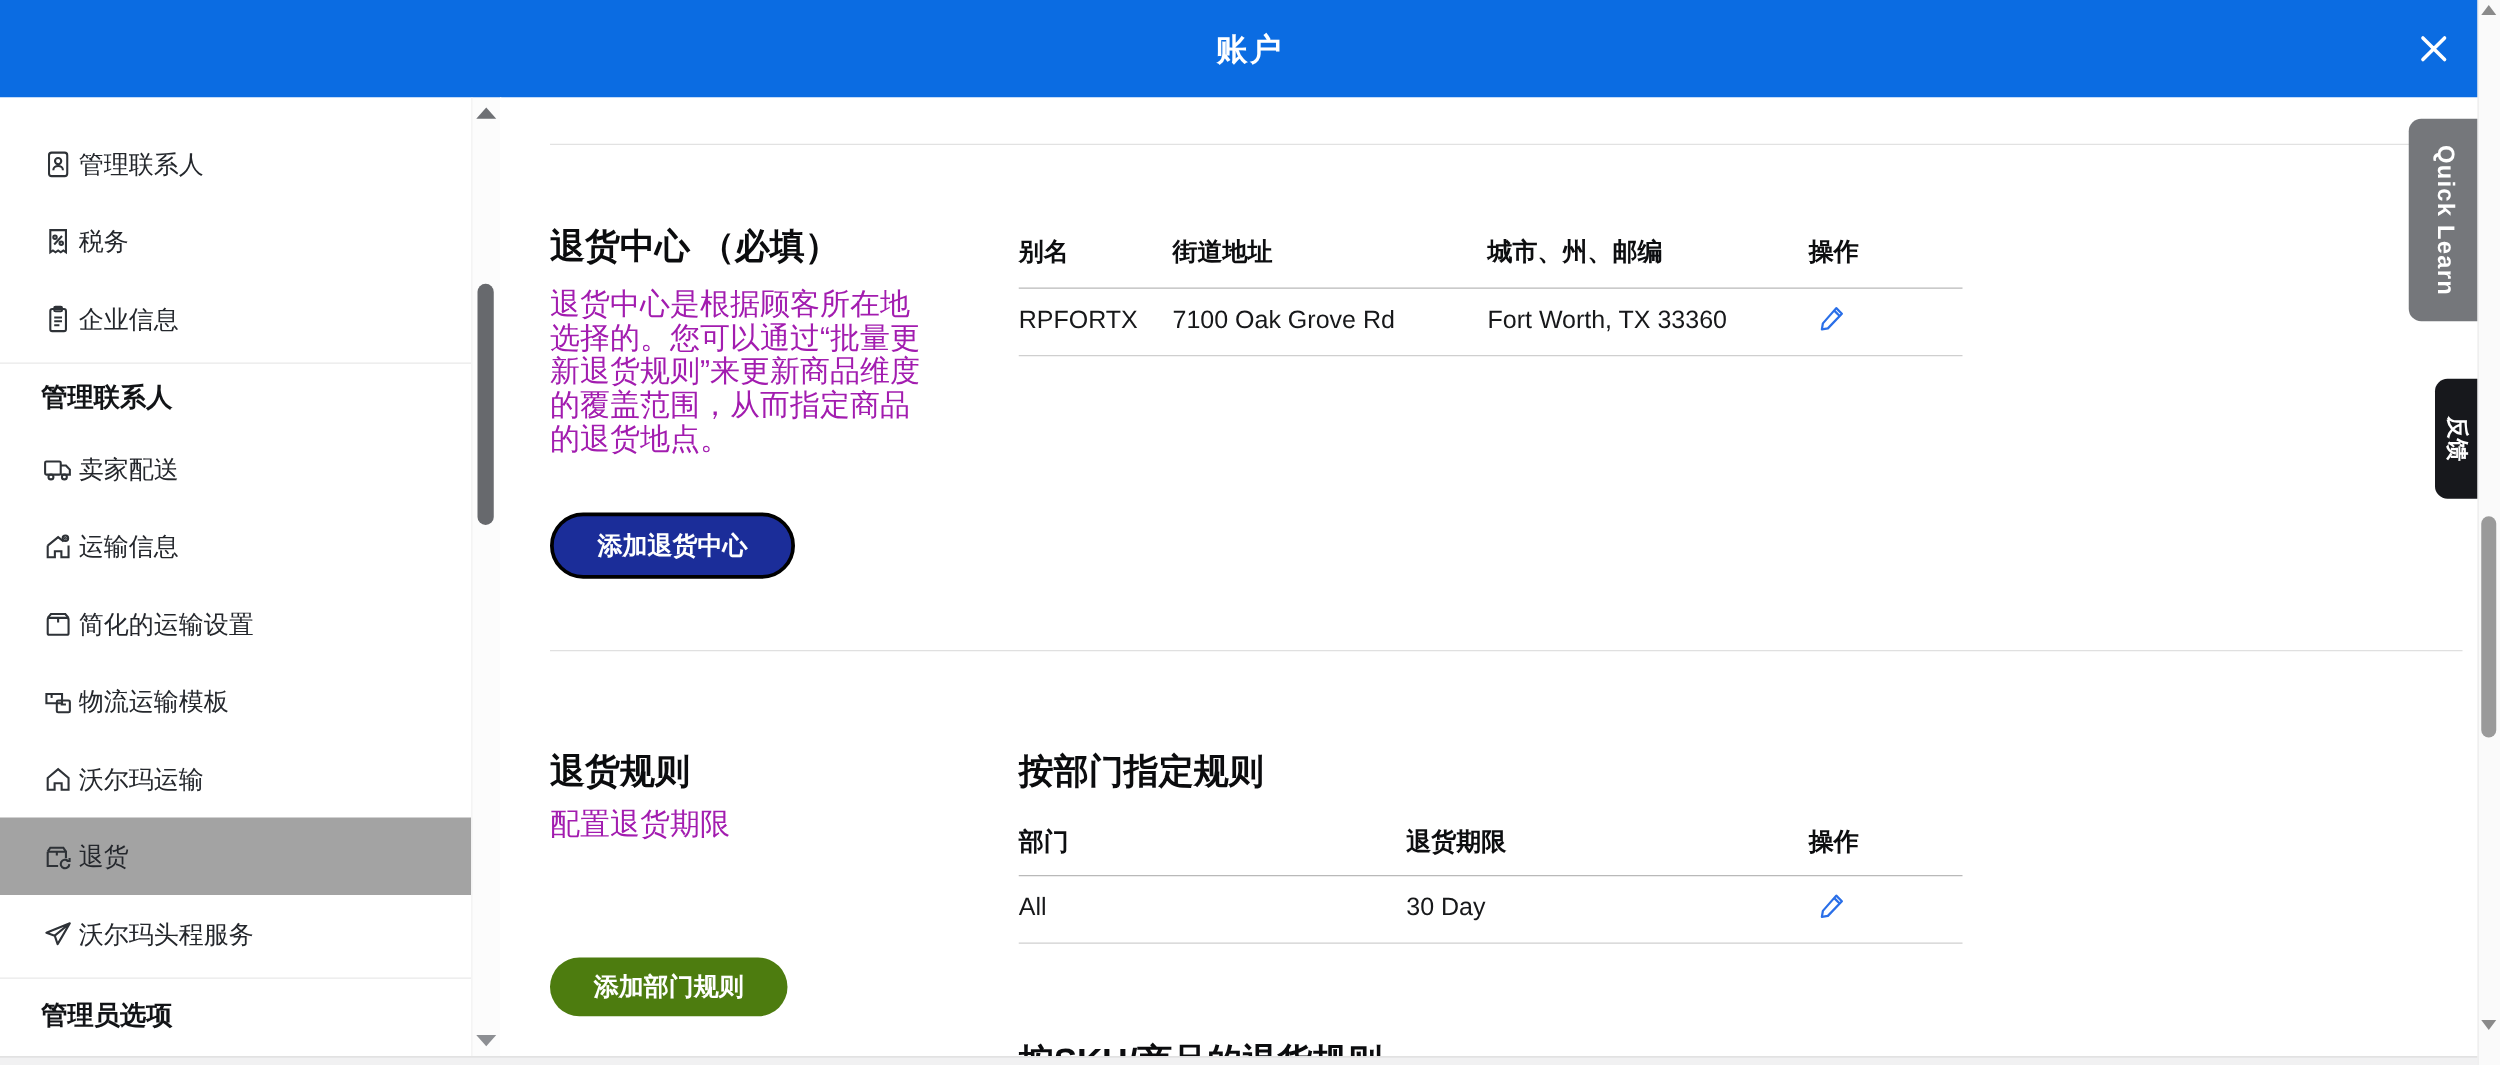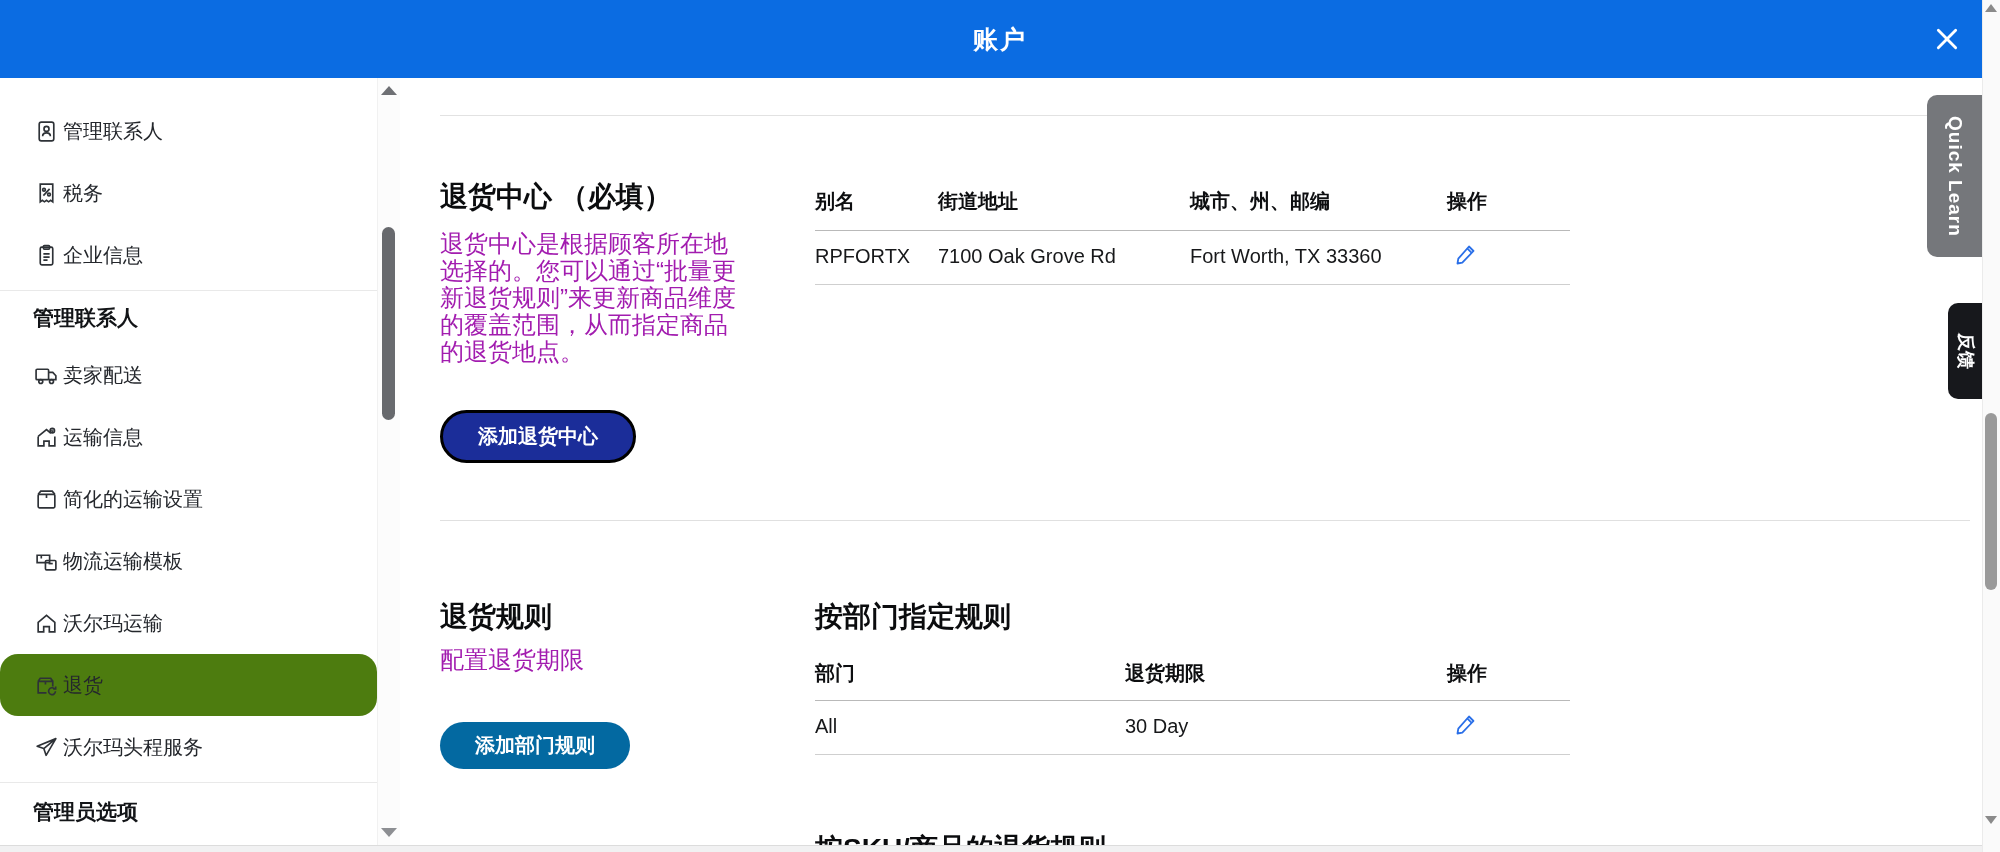--- a/index.html
+++ b/index.html
@@ -12,21 +12,21 @@
                 display:flex;align-items:center;justify-content:center;}
   .modal-title{color:#fff;font-size:25px;font-weight:bold;letter-spacing:2px;}
   .close-btn{position:absolute;right:38px;top:24px;width:30px;height:30px;cursor:pointer;
              display:flex;align-items:center;justify-content:center;}
 
   
   .sidebar{position:absolute;left:0;top:78px;width:377px;height:767px;overflow:hidden;background:#fff;}
   .sb-list{list-style:none;margin:0;padding:22px 0 0 0;}
   .sb-item{height:62px;display:flex;align-items:center;padding-left:33px;gap:4px;
            font-size:20px;color:#24272c;cursor:pointer;}
-  .sb-item.selected{background:#4d7c0f;border-radius:18px;}
+  .sb-item.selected{background:#a3a3a3;}
   .sb-item .ic{width:26px;height:26px;flex:0 0 26px;display:flex;align-items:center;justify-content:center;}
   .sb-divider{height:1px;background:#e9e9e9;margin-top:4px;}
   .sb-section{height:53px;display:flex;align-items:center;padding-left:33px;
               font-size:21px;font-weight:bold;color:#121417;}
   .sb-section.last{height:58px;}
 
   
   .side-scrollbar{position:absolute;left:377px;top:78px;width:22px;height:767px;background:#fcfcfc;
                   border-left:1px solid #f1f1f1;border-right:1px solid #e6e6e6;}
   .side-scrollbar .thumb{position:absolute;left:4px;top:149px;width:13px;height:193px;
@@ -38,21 +38,21 @@
 
   
   .main-clip{position:absolute;left:400px;top:78px;width:1583px;height:767px;overflow:hidden;background:#fff;}
   .hline{position:absolute;height:1px;background:#e2e2e2;}
   .s-title{position:absolute;font-size:28px;font-weight:bold;color:#0b0c0e;white-space:nowrap;}
   .s-desc{position:absolute;font-size:24px;line-height:27px;color:#a21caf;}
   .btn{position:absolute;display:inline-flex;align-items:center;justify-content:center;
        color:#fff;font-size:20px;font-weight:bold;border-radius:28px;padding:0 35px;height:47px;
        cursor:pointer;white-space:nowrap;}
   .btn-dark{background:#1b2d99;border:3px solid #000;}
-  .btn-primary{background:#0369a1;border:none;}
+  .btn-primary{background:#4d7c0f;border:none;margin-top:44px;}
 
   .data-table{position:absolute;width:755px;}
   .dt-head{position:absolute;font-size:20px;font-weight:bold;color:#0d0e10;white-space:nowrap;}
   .dt-cell{position:absolute;font-size:20px;color:#17181a;white-space:nowrap;}
   .dt-line{position:absolute;left:0;width:755px;height:1px;}
   .edit-btn{position:absolute;width:26px;height:26px;cursor:pointer;display:flex;
             align-items:center;justify-content:center;}
 
   
   .quick-learn-tab{position:absolute;left:1927px;top:95px;width:56px;height:162px;background:#75777b;

